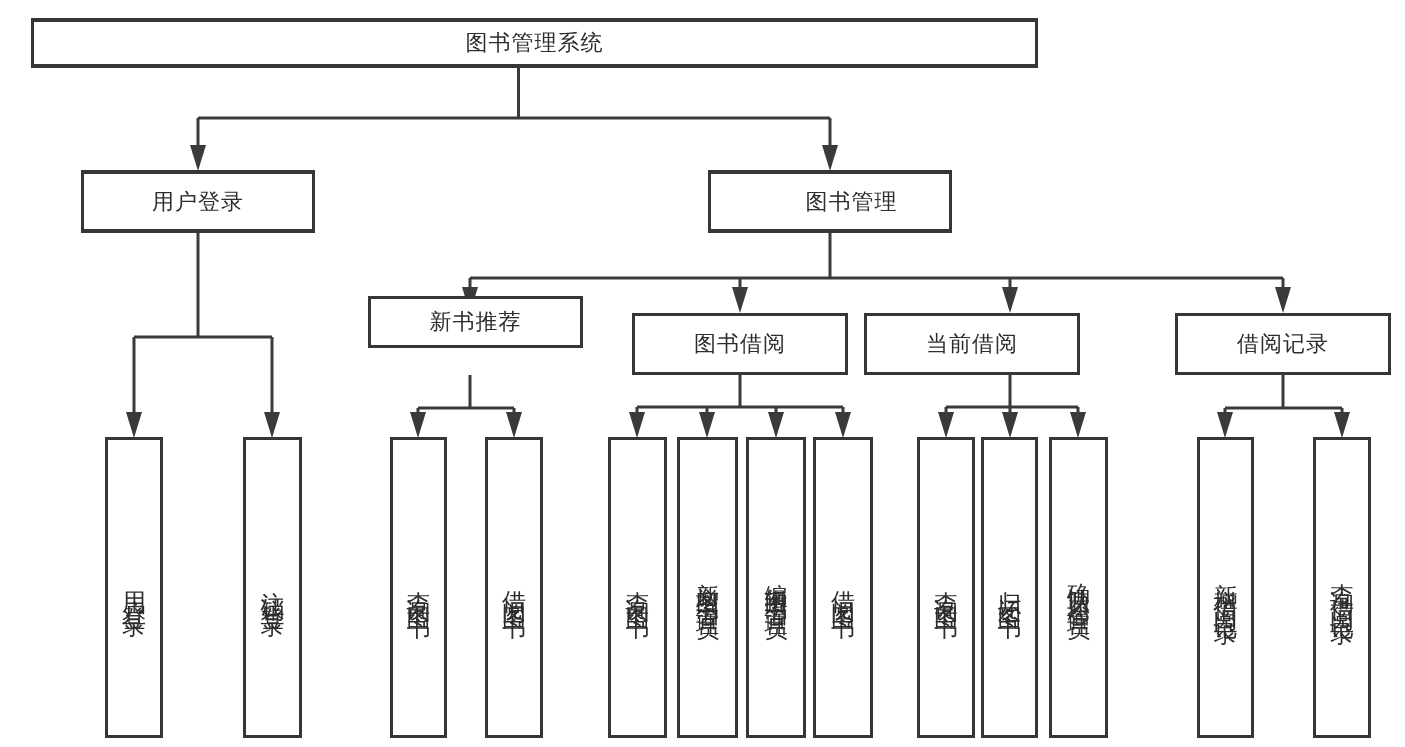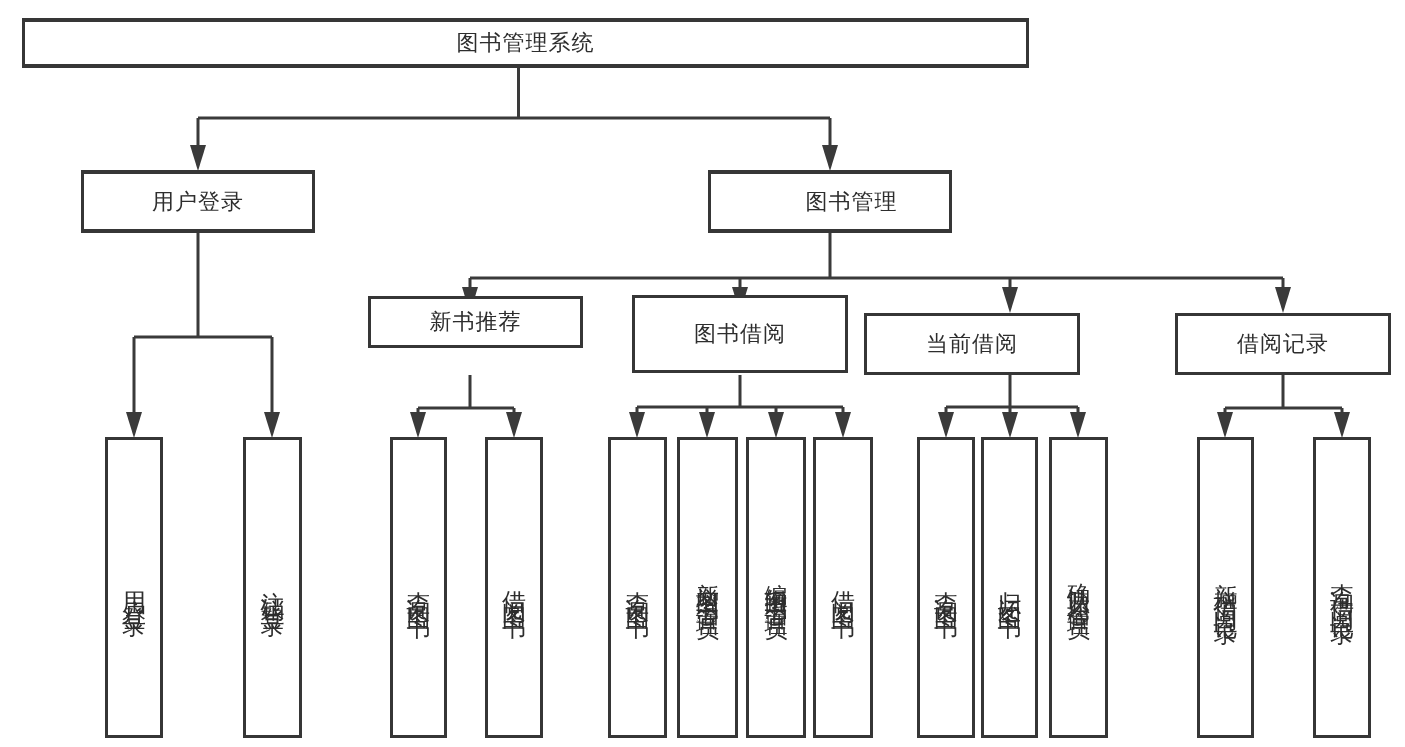--- a/index.html
+++ b/index.html
@@ -91,35 +91,35 @@
       <polygon points="768,412 784,412 776,438"></polygon>
       <polygon points="835,412 851,412 843,438"></polygon>
       <polygon points="938,412 954,412 946,438"></polygon>
       <polygon points="1002,412 1018,412 1010,438"></polygon>
       <polygon points="1070,412 1086,412 1078,438"></polygon>
       <polygon points="1217,412 1233,412 1225,438"></polygon>
       <polygon points="1334,412 1350,412 1342,438"></polygon>
     </g>
   </svg>
 
-  <div class="node lvl1" style="left:22px; top:18px; width:1007px; height:50px;">
+  <div class="node lvl1" style="left:31px; top:18px; width:1007px; height:50px;">
     <span class="hlabel">图书管理系统</span>
   </div>
 
   <div class="node lvl2" style="left:81px; top:170px; width:234px; height:63px;">
     <span class="hlabel">用户登录</span>
   </div>
   <div class="node lvl2" style="left:708px; top:170px; width:244px; height:63px;padding-left:43px;">
     <span class="hlabel">图书管理</span>
   </div>
 
   <div class="node" style="left:362px; top:296px; width:215px; height:52px;margin-left:6px;">
     <span class="hlabel">新书推荐</span>
   </div>
-  <div class="node" style="left:632px; top:295px; width:216px; height:78px;">
+  <div class="node" style="left:632px; top:313px; width:216px; height:62px;">
     <span class="hlabel">图书借阅</span>
   </div>
   <div class="node" style="left:864px; top:313px; width:216px; height:62px;">
     <span class="hlabel">当前借阅</span>
   </div>
   <div class="node" style="left:1175px; top:313px; width:216px; height:62px;">
     <span class="hlabel">借阅记录</span>
   </div>
 
   <div class="node" style="left:105px; top:437px; width:58px; height:301px;">

